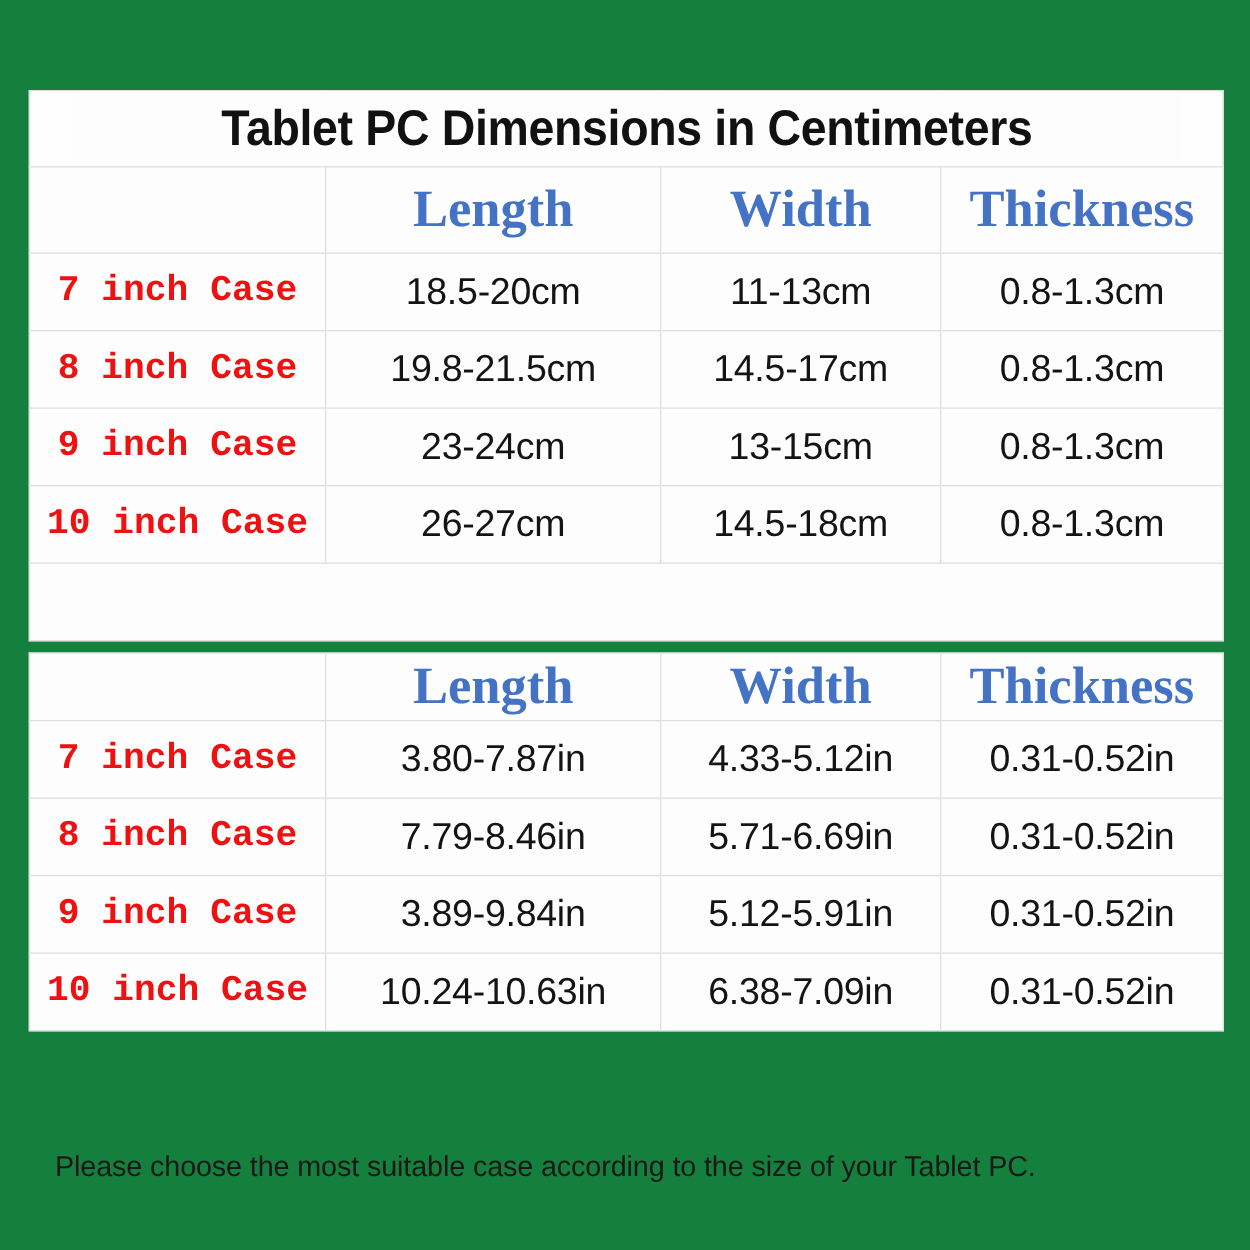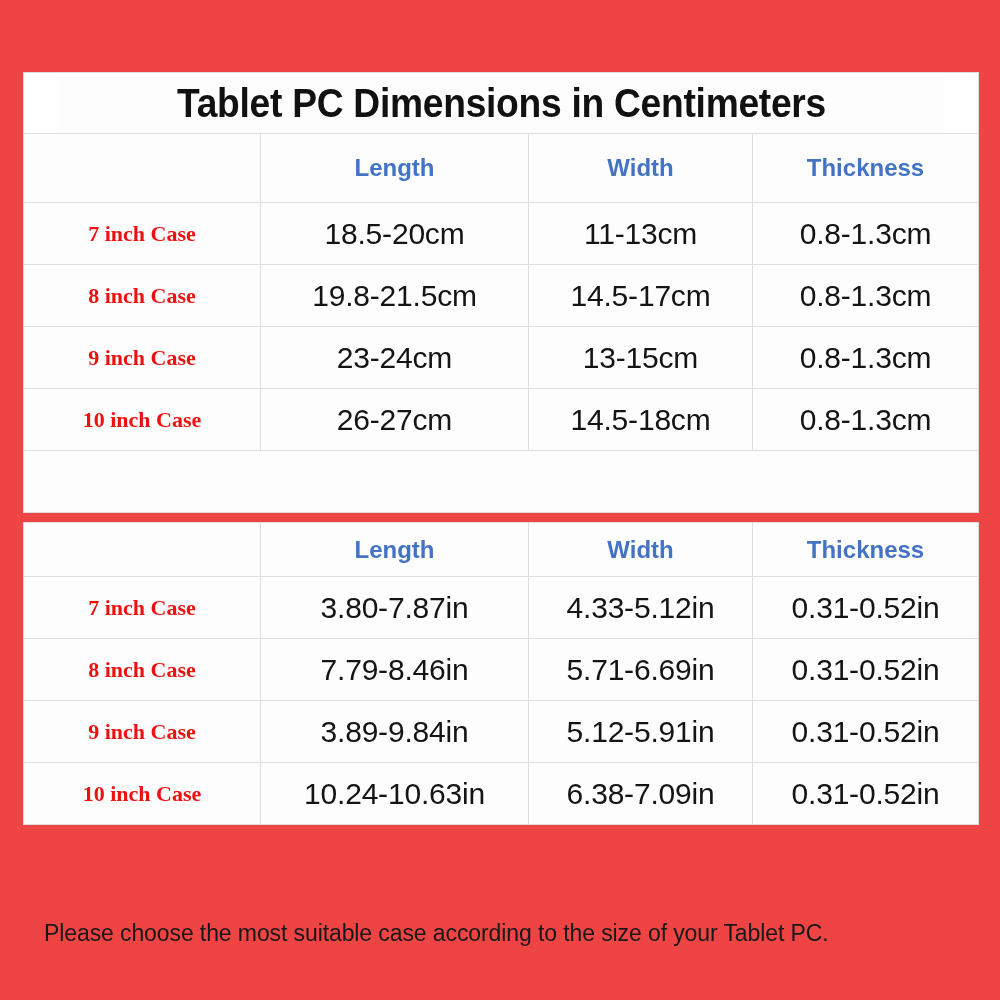--- a/index.html
+++ b/index.html
@@ -13,21 +13,21 @@
     height: 1000px;
     overflow: hidden;
     font-family: "Liberation Sans", sans-serif;
     -webkit-font-smoothing: antialiased;
   }
 
   .page {
     position: relative;
     width: 1000px;
     height: 1000px;
-    background: #ef4444;
+    background: #15803d;
   }
 
   
   .dim-table {
     position: absolute;
     left: 23px;
     width: 955px;
     border-collapse: collapse;
     table-layout: fixed;
     background: #fefefe;
@@ -59,33 +59,33 @@
     transform-origin: center center;
     white-space: nowrap;
   }
   .title-cell.t2 { height: 57px; }
 
   
   .hdr-cell {
     height: 68px;
     color: #4472c4;
     font-weight: bold;
-    font-size: 24px;
-    font-family: Liberation Sans, sans-serif;
+    font-size: 42px;
+    font-family: Liberation Serif, serif;
     letter-spacing: 0px;
     white-space: nowrap;
   }
   .t2 .hdr-cell, .hdr-cell.t2 { height: 53px; }
 
   
   .case-cell {
     color: #ee1111;
     font-weight: bold;
-    font-size: 22px;
-    font-family: Liberation Serif, serif;
+    font-size: 29px;
+    font-family: Liberation Mono, monospace;
     white-space: nowrap;
   }
   .val-cell {
     color: #141414;
     font-size: 30px;
     font-weight: normal;
     font-family: "Liberation Sans", sans-serif;
     letter-spacing: -0.2px;
     white-space: nowrap;
   }

